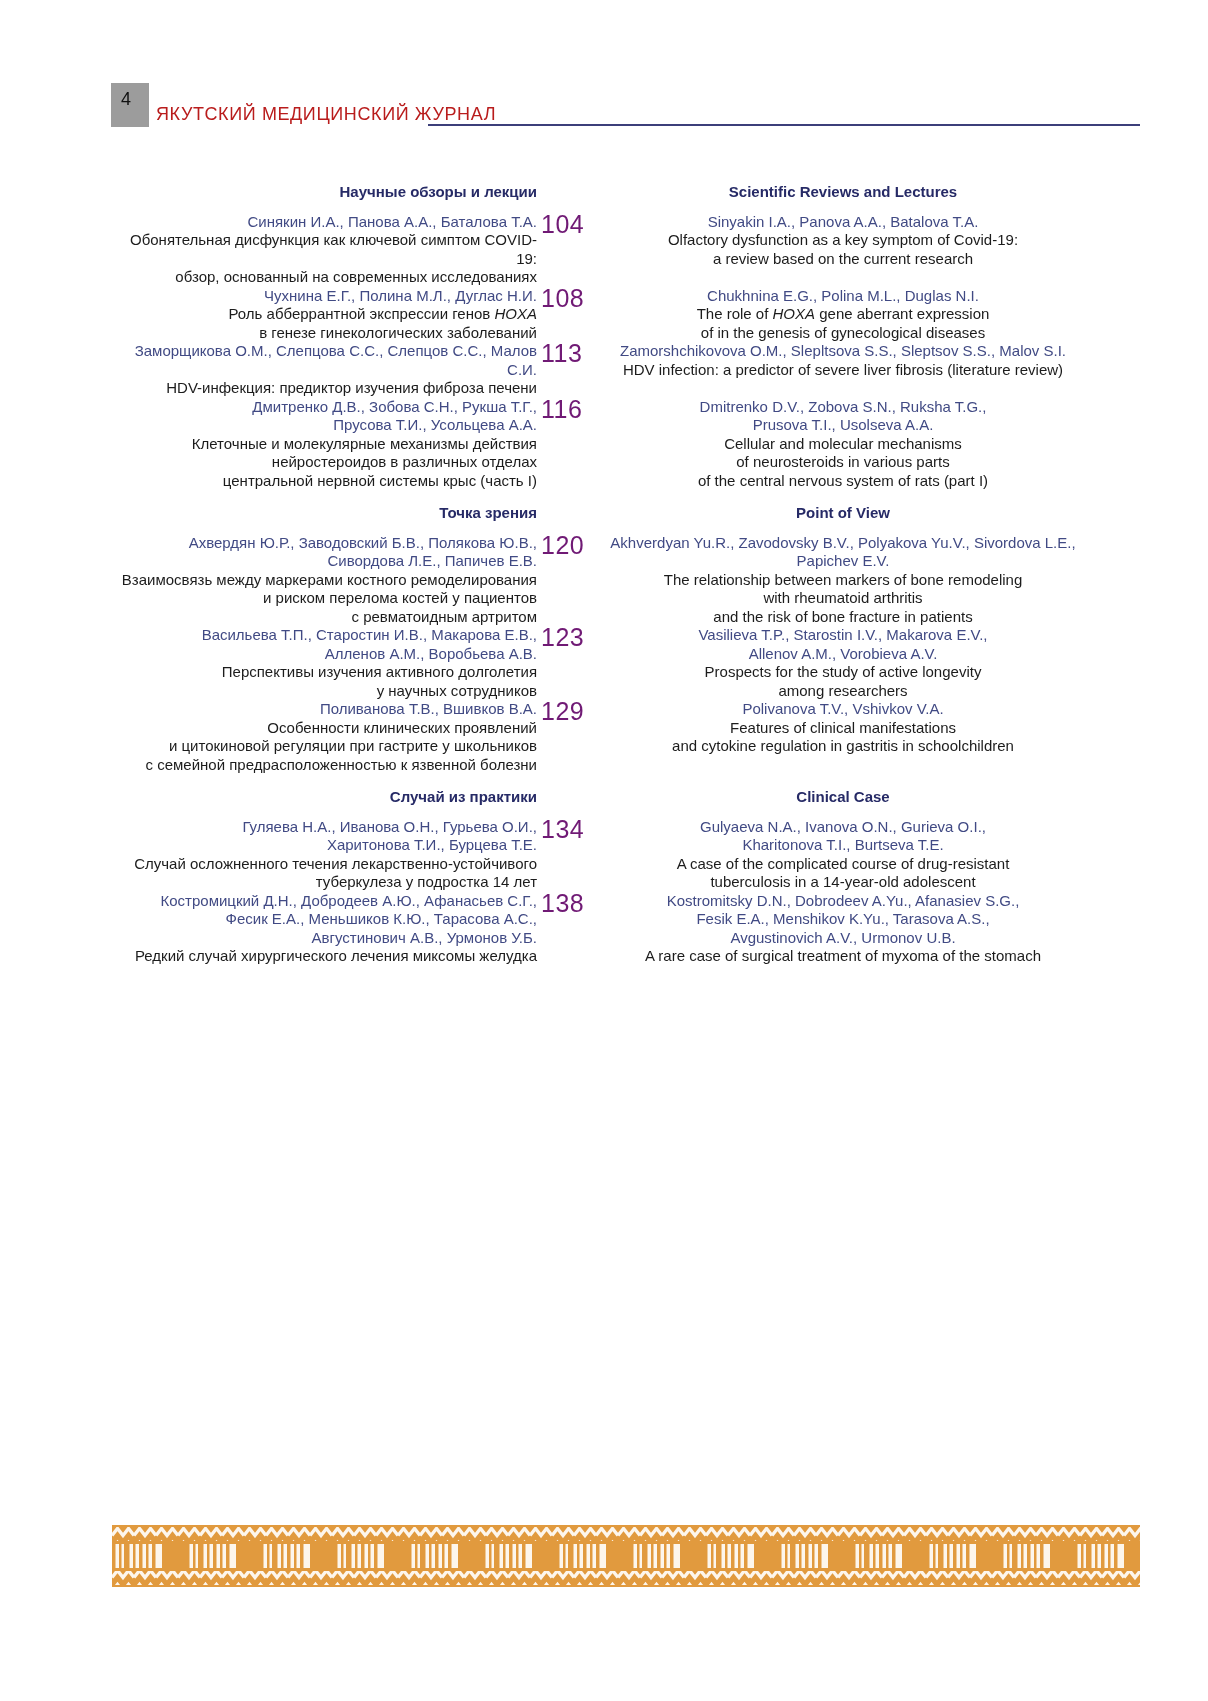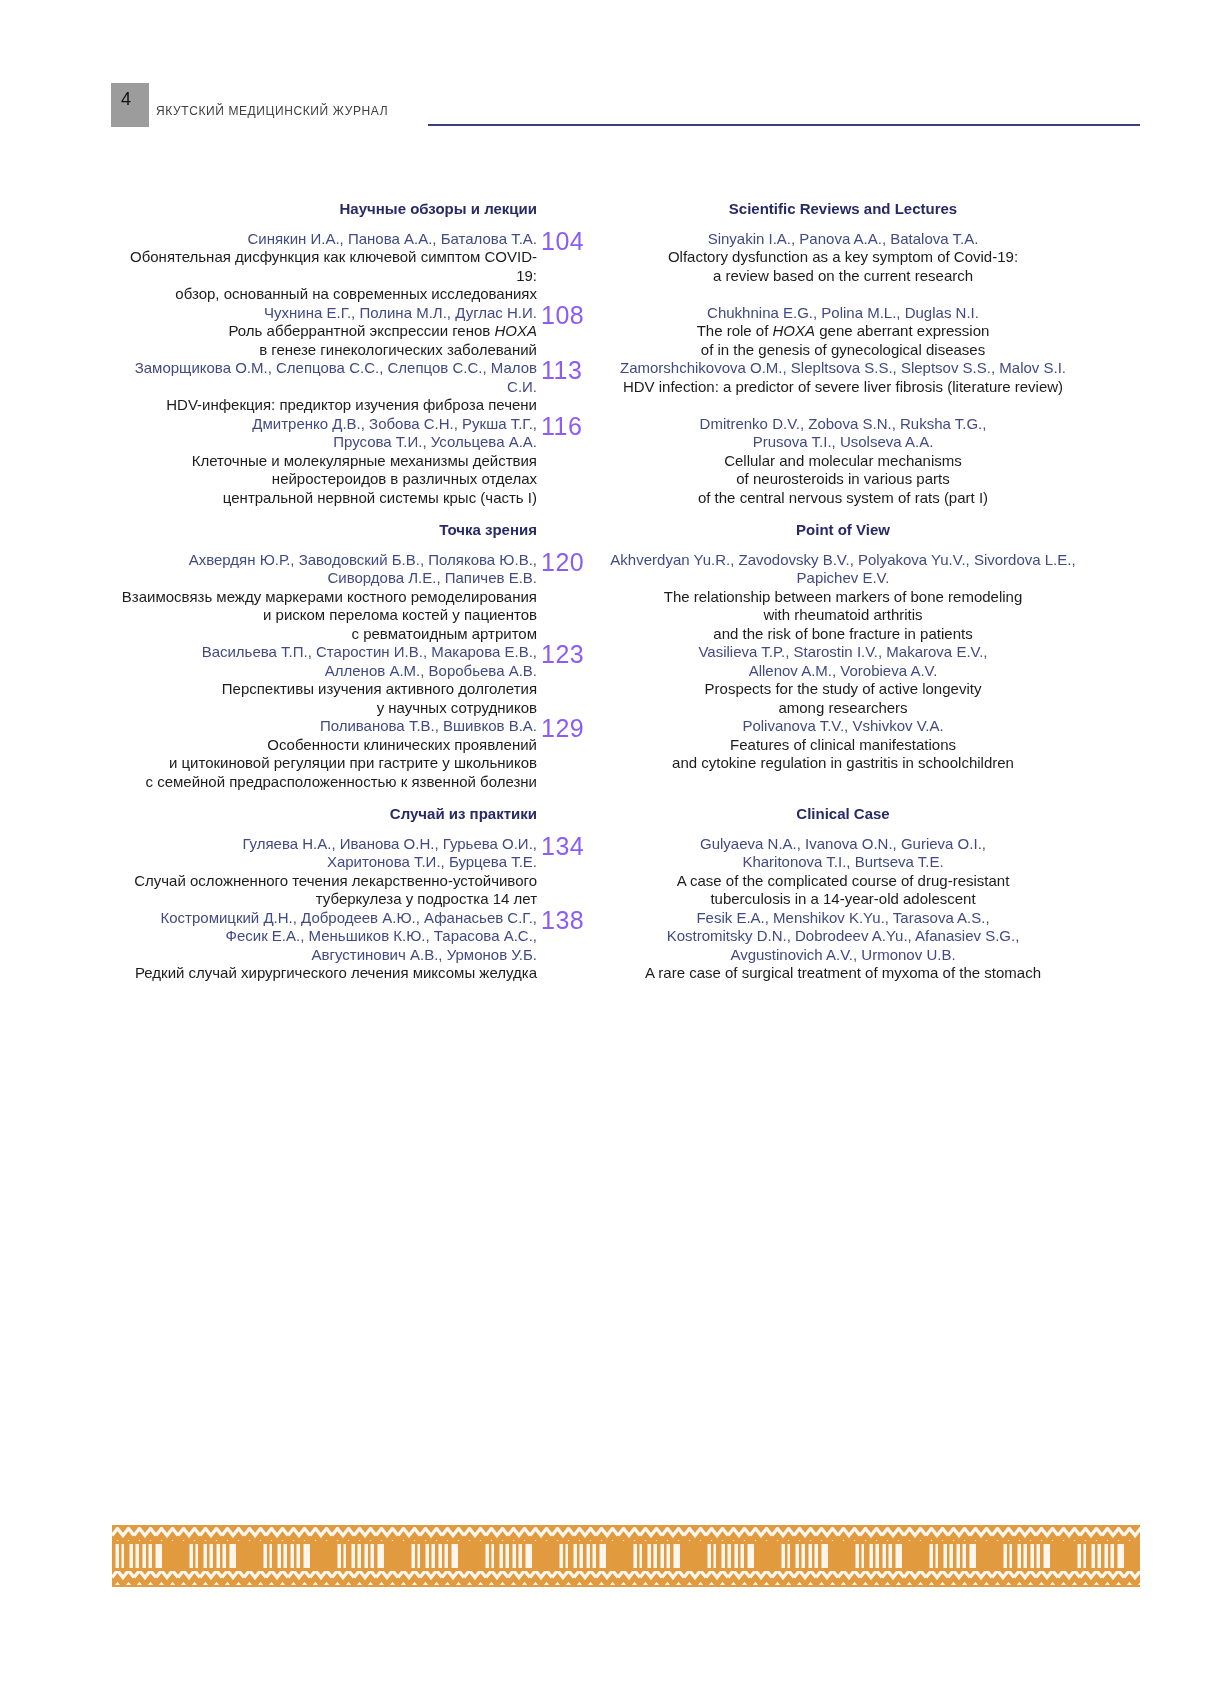--- a/index.html
+++ b/index.html
@@ -11,41 +11,41 @@
     color:#1c1c1c;
   }
   
   .pagenum-box {
     position:absolute; left:111px; top:83px; width:38px; height:44px;
     background:#9c9c9c; display:flex; align-items:flex-start; justify-content:center;
   }
   .pagenum-box span { font-size:18px; color:#111; padding-top:6px; padding-right:8px; }
   .journal-title {
     position:absolute; left:156px; top:104px;
-    font-size:12px; letter-spacing:0.6px; color:#404040; white-space:nowrap;
+    font-size:18px; letter-spacing:0.6px; color:#b91c1c; white-space:nowrap;
   }
   .header-rule {
     position:absolute; left:428px; top:124px; width:712px; height:2px;
     background:#3c3f7a;
   }
   
   .toc {
-    position:absolute; left:110px; top:200px; width:996px;
+    position:absolute; left:110px; top:183px; width:996px;
     font-size:15px; line-height:18.5px;
   }
   .row { display:flex; align-items:flex-start; }
   .col-ru { width:427px; text-align:right; }
   .col-num { width:43px; padding-left:4px; overflow:visible; }
   .col-en { flex:1; text-align:center; }
   .sec-row { margin:14px 0 11px 0; }
   .toc-section:first-child .sec-row { margin-top:0; }
   .sec-h { font-weight:bold; color:#262a66; }
   .authors { color:#414a84; }
   .pageno {
-    display:block; font-size:25px; line-height:22px; color:#8b5cf6;
+    display:block; font-size:25px; line-height:22px; color:#701a75;
     letter-spacing:0.5px; white-space:nowrap;
   }
   .line em { font-style:italic; }
   
   .band { position:absolute; left:112px; top:1525px; }
 </style>
 </head>
 <body>
 
 <div class="page">
@@ -224,22 +224,22 @@
         <div class="col-ru">
           <div class="line authors">Костромицкий Д.Н., Добродеев А.Ю., Афанасьев С.Г.,</div>
           <div class="line authors">Фесик Е.А., Меньшиков К.Ю., Тарасова А.С.,</div>
           <div class="line authors">Августинович А.В., Урмонов У.Б.</div>
           <div class="line">Редкий случай хирургического лечения миксомы желудка</div>
         </div>
         <div class="col-num">
             <span class="pageno">138</span>
           </div>
         <div class="col-en">
+          <div class="line authors">Kostromitsky D.N., Dobrodeev A.Yu., Afanasiev S.G.,</div>
           <div class="line authors">Fesik E.A., Menshikov K.Yu., Tarasova A.S.,</div>
-          <div class="line authors">Kostromitsky D.N., Dobrodeev A.Yu., Afanasiev S.G.,</div>
           <div class="line authors">Avgustinovich A.V., Urmonov U.B.</div>
           <div class="line">A rare case of surgical treatment of myxoma of the stomach</div>
         </div>
       </div>
     </section>
   </div>
 
   <svg class="band" width="1028" height="62" viewBox="0 0 1028 62">
     <defs>
       <pattern id="zig" width="22" height="14" patternUnits="userSpaceOnUse">

